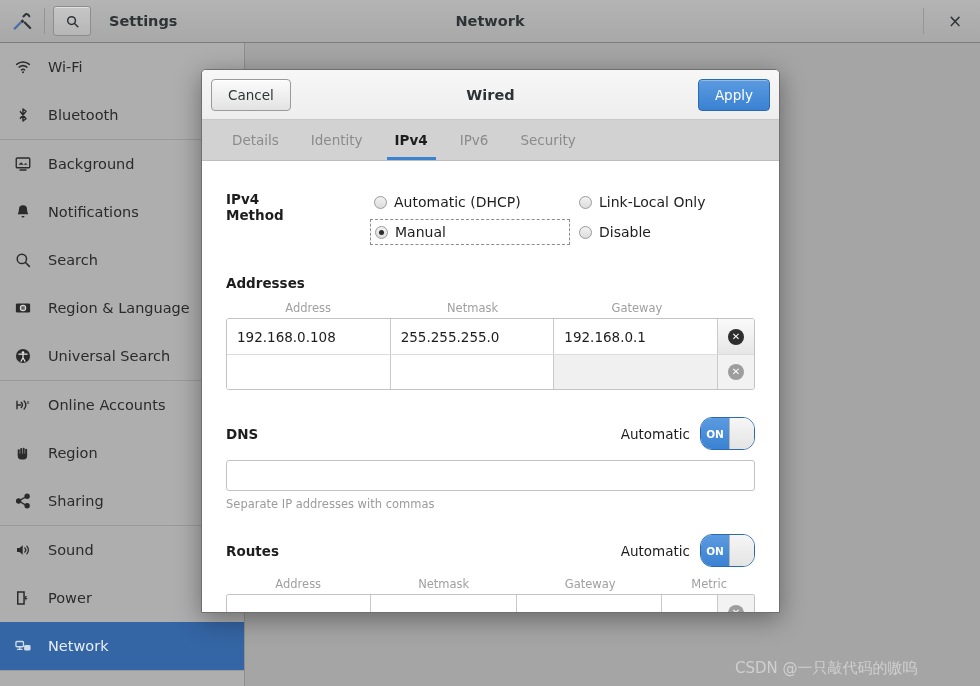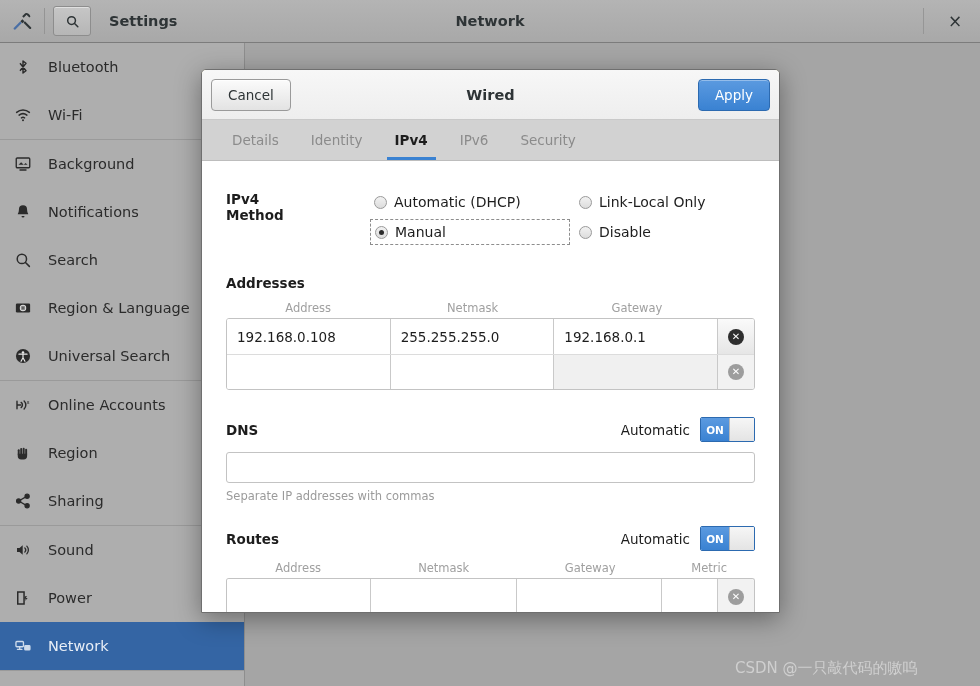--- a/index.html
+++ b/index.html
@@ -164,21 +164,21 @@
   .xbtn {
     width:16px; height:16px; border-radius:50%;
     background:#2e2e2e; color:#fff; font-size:10px; line-height:16px;
     text-align:center; font-weight:bold;
   }
   .xbtn.off { background:#9d9d9d; }
 
   .auto-row { display:flex; align-items:center; }
   .auto-lbl { margin-left:auto; font-size:13.5px; color:#1d1d1d; margin-right:10px; }
   .switch {
-    width:55px; height:25px; border:1px solid #2c6ab0; border-radius:2px;
+    width:55px; height:33px; border:1px solid #2c6ab0; border-radius:12px;
     display:flex; overflow:hidden;
   }
   .switch .on-part {
     flex:0 0 28px; background:linear-gradient(180deg,#5b9ae0,#3a82d2);
     color:#fff; font-size:10.5px; font-weight:bold;
     display:flex; align-items:center; justify-content:center;
   }
   .switch .knob {
     flex:1; background:linear-gradient(180deg,#f6f6f6,#e4e4e4);
     border-left:1px solid #b9b9b9;
@@ -236,37 +236,37 @@
     <div class="tb-right">
       <div class="tb-divider"></div>
       <div class="close-btn">×</div>
     </div>
   </div>
 
   <div class="sidebar">
 
     <div class="side-item">
       <span class="si-ico">
-        <svg width="18" height="18" viewBox="0 0 24 24" fill="none" stroke="#2b2b2b" stroke-width="1.9" stroke-linejoin="round">
-          <path d="M8 7l8 10-4 3V4l4 3-8 10"></path>
-        </svg>
-      </span>
-      <span class="si-label">Bluetooth</span>
-    </div>
-
-    <div class="side-item">
-      <span class="si-ico">
         <svg width="18" height="18" viewBox="0 0 24 24" fill="none" stroke="#2b2b2b" stroke-width="2" stroke-linecap="round">
           <path d="M3.5 8.5a13 13 0 0 1 17 0"></path>
             <path d="M6.8 12.2a8.4 8.4 0 0 1 10.4 0"></path>
             <path d="M9.9 15.8a4 4 0 0 1 4.2 0"></path>
           <circle cx="12" cy="19" r="1.3" fill="#2b2b2b" stroke="none"></circle>
         </svg>
       </span>
       <span class="si-label">Wi-Fi</span>
+    </div>
+
+    <div class="side-item">
+      <span class="si-ico">
+        <svg width="18" height="18" viewBox="0 0 24 24" fill="none" stroke="#2b2b2b" stroke-width="1.9" stroke-linejoin="round">
+          <path d="M8 7l8 10-4 3V4l4 3-8 10"></path>
+        </svg>
+      </span>
+      <span class="si-label">Bluetooth</span>
     </div>
 
     <div class="side-sep"></div>
 
     <div class="side-item">
       <span class="si-ico">
         <svg width="18" height="18" viewBox="0 0 24 24" fill="none" stroke="#2b2b2b" stroke-width="1.8">
           <rect x="3" y="4" width="18" height="13" rx="1.4"></rect>
           <path d="M6 13l3.5-3.5L13 13l2.5-2.5L18 13" fill="#2b2b2b" stroke="none"></path>
           <line x1="8" y1="20" x2="16" y2="20" stroke-linecap="round"></line>

